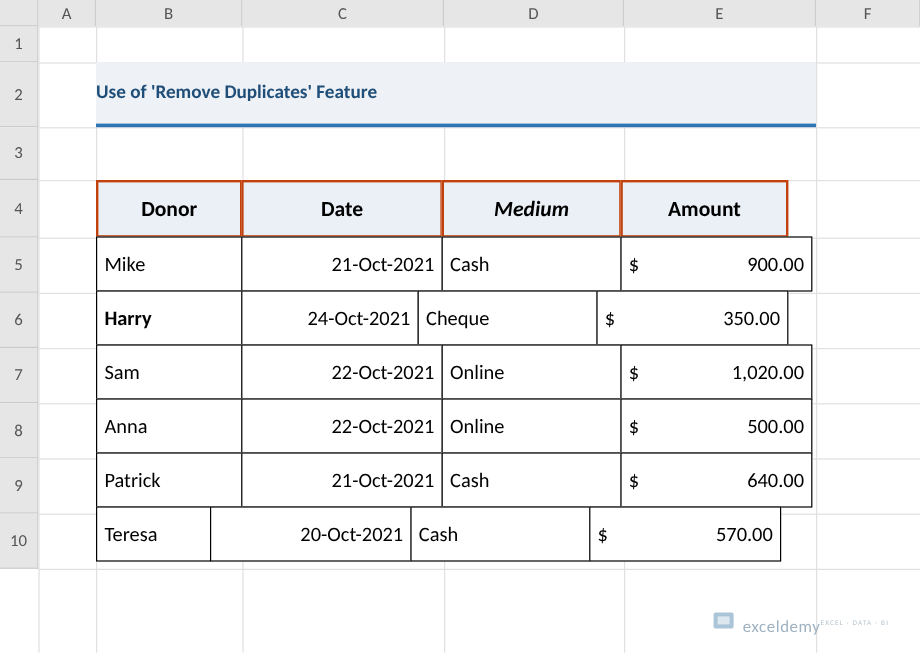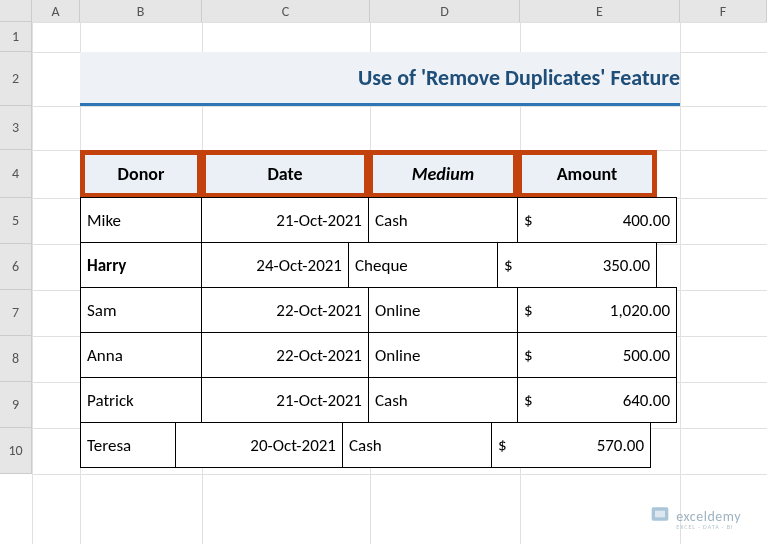--- a/index.html
+++ b/index.html
@@ -77,36 +77,36 @@
       position: absolute;
       left: 0;
       right: 0;
       height: 1px;
       background: #e0e0e0;
     }
     .title-cell {
       position: absolute;
       display: flex;
       align-items: center;
-      justify-content: flex-end;
+      justify-content: flex-start;
       font-weight: bold;
-      font-size: 22px;
+      font-size: 16px;
       color: #1f4e79;
       background: #eef1f6;
       border-bottom: 3px solid #2e75b6;
     }
     .data-table {
       position: absolute;
     }
     .tbl-header-row {
       display: flex;
     }
     .tbl-header {
       background: #eaf0f6;
-      border: 5px solid #c2410c;
+      border: 2px solid #c2410c;
       display: flex;
       align-items: center;
       justify-content: center;
       font-weight: bold;
       font-size: 18px;
       margin-left: -1px;
     }
     .tbl-header:first-child { margin-left: 0; }
     .tbl-row { display: flex; }
     .tbl-cell {
@@ -133,21 +133,21 @@
       align-items: center;
       gap: 6px;
       opacity: 0.65;
     }
     .wm-icon {
       width: 20px;
       height: 20px;
     }
     .wm-text {
       display: flex;
-      flex-direction: column;
+      flex-direction: row;
       line-height: 1;
       margin-top: 12px;
     }
     .wm-main {
       font-size: 14px;
       color: #6c8aa0;
       letter-spacing: 0.5px;
     }
     .wm-sub {
       font-size: 6px;
@@ -211,21 +211,21 @@
           <div class="tbl-header" style="width: 168px; height: 48px;">Date</div>
           <div class="tbl-header" style="width: 150px; height: 48px; font-style: italic;">Medium</div>
           <div class="tbl-header" style="width: 140px; height: 48px;">Amount</div>
         </div>
         <div class="tbl-row">
           <div class="tbl-cell align-left" style="width: 122px; height: 46px;">Mike</div>
           <div class="tbl-cell align-right" style="width: 168px; height: 46px;">21-Oct-2021</div>
           <div class="tbl-cell align-left" style="width: 150px; height: 46px;">Cash</div>
           <div class="tbl-cell amount-cell" style="width: 160px; height: 46px;">
             <span>$</span>
-            <span>400.00</span>
+            <span>900.00</span>
           </div>
         </div>
         <div class="tbl-row">
           <div class="tbl-cell align-left" style="width: 122px; height: 46px; font-weight: bold;">Harry</div>
           <div class="tbl-cell align-right" style="width: 148px; height: 46px;">24-Oct-2021</div>
           <div class="tbl-cell align-left" style="width: 150px; height: 46px;">Cheque</div>
           <div class="tbl-cell amount-cell" style="width: 160px; height: 46px;">
             <span>$</span>
             <span>350.00</span>
           </div>

